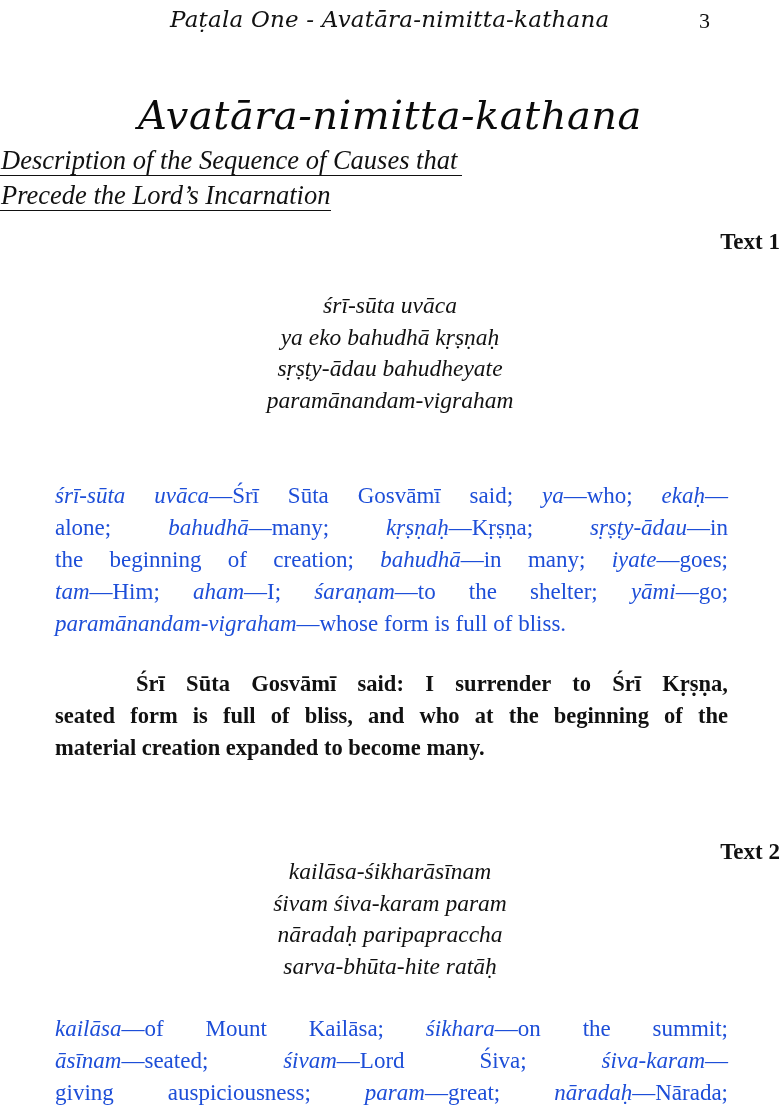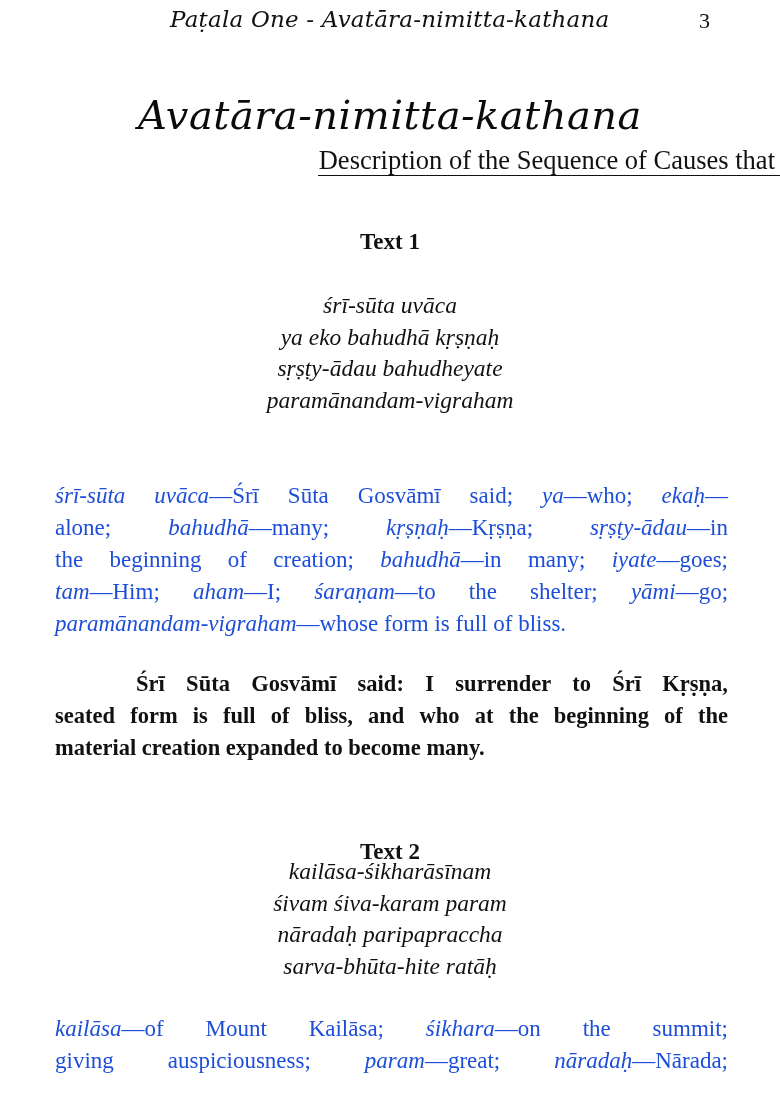--- a/index.html
+++ b/index.html
@@ -57,37 +57,38 @@
       font-size: 40px;
       line-height: 50px;
       letter-spacing: 0.5px;
       color: #0b0b0b;
     }
     .subtitle {
       position: absolute;
       top: 143px;
       left: 0;
       width: 780px;
-      text-align: right;
+      text-align: left;
       font-size: 26.5px;
       line-height: 35px;
       color: #111;
+      font-style: italic;
     }
     .subtitle span {
       display: inline-block;
       border-bottom: 1.6px solid #111;
       line-height: 30px;
       padding: 0 1px;
     }
     .subtitle .line1 { padding-right: 5px; }
     .text-heading {
       position: absolute;
       left: 0;
       width: 780px;
-      text-align: center;
+      text-align: right;
       font-weight: bold;
       font-size: 23px;
       color: #111;
     }
     .verse {
       position: absolute;
       left: 0;
       width: 780px;
       text-align: center;
       font-style: italic;
@@ -139,20 +140,21 @@
 
   <div class="running-head">
     <span class="running-title">Paṭala One - Avatāra-nimitta-kathana</span>
     <span class="folio">3</span>
   </div>
 
   <div class="chapter-title">Avatāra-nimitta-kathana</div>
 
   <div class="subtitle">
     <span class="line1">Description of the Sequence of Causes that</span><br>
+    <span class="line2">Precede the Lord’s Incarnation</span>
   </div>
 
   <div class="text-heading" style="top:229px;">Text 1</div>
 
   <div class="verse" style="top:290px;">
     <div>śrī-sūta uvāca</div>
     <div>ya eko bahudhā kṛṣṇaḥ</div>
     <div>sṛṣṭy-ādau bahudheyate</div>
     <div>paramānandam-vigraham</div>
   </div>
@@ -175,16 +177,17 @@
 
   <div class="verse" style="top:856px;">
     <div>kailāsa-śikharāsīnam</div>
     <div>śivam śiva-karam param</div>
     <div>nāradaḥ paripapraccha</div>
     <div>sarva-bhūta-hite ratāḥ</div>
   </div>
 
   <div class="synonyms" style="top:1013px;">
       <span class="line"><span class="term">kailāsa</span><span>—of Mount Kailāsa; </span><span class="term">śikhara</span><span>—on the summit;</span></span>
+      <span class="line"><span class="term">āsīnam</span><span>—seated; </span><span class="term">śivam</span><span>—Lord Śiva; </span><span class="term">śiva-karam</span><span>—</span></span>
       <span class="line"><span>giving auspiciousness; </span><span class="term">param</span><span>—great; </span><span class="term">nāradaḥ</span><span>—Nārada;</span></span>
     </div>
 
 </div>
 
 </body></html>

